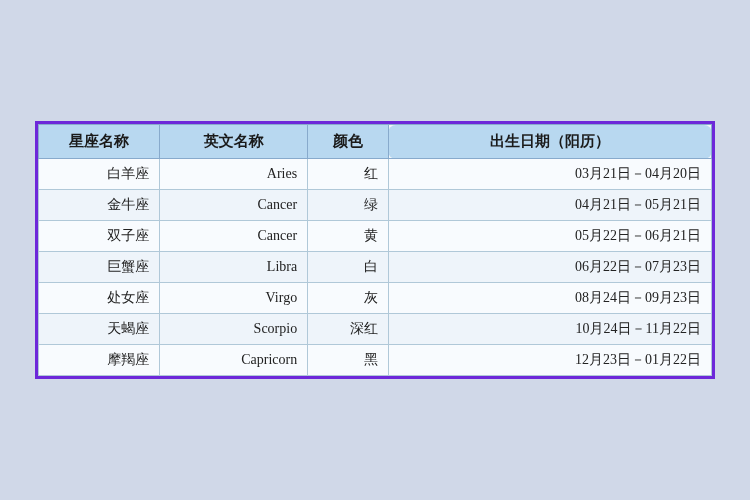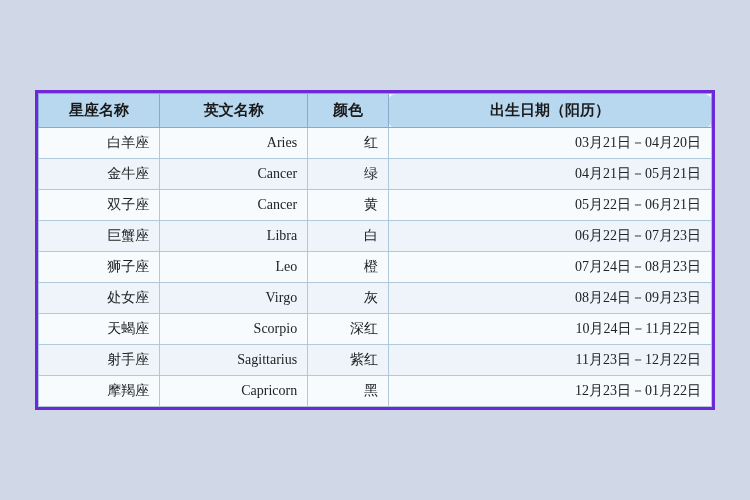--- a/index.html
+++ b/index.html
@@ -95,44 +95,32 @@
           <td>黄</td>
           <td>05月22日－06月21日</td>
         </tr>
         <tr>
           <td>巨蟹座</td>
           <td>Libra</td>
           <td>白</td>
           <td>06月22日－07月23日</td>
         </tr>
         <tr>
-          <td>狮子座</td>
-          <td>Leo</td>
-          <td>橙</td>
-          <td>07月24日－08月23日</td>
-        </tr>
-        <tr>
           <td>处女座</td>
           <td>Virgo</td>
           <td>灰</td>
           <td>08月24日－09月23日</td>
         </tr>
         <tr>
           <td>天蝎座</td>
           <td>Scorpio</td>
           <td>深红</td>
           <td>10月24日－11月22日</td>
         </tr>
         <tr>
-          <td>射手座</td>
-          <td>Sagittarius</td>
-          <td>紫红</td>
-          <td>11月23日－12月22日</td>
-        </tr>
-        <tr>
           <td>摩羯座</td>
           <td>Capricorn</td>
           <td>黑</td>
           <td>12月23日－01月22日</td>
         </tr>
       </tbody>
   </table>
 </div>
 
 </body></html>

